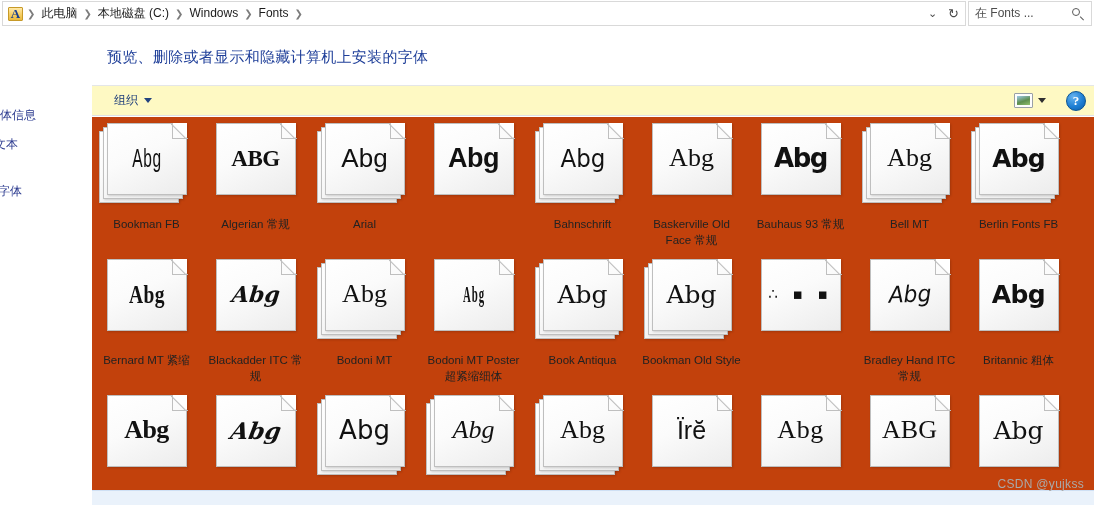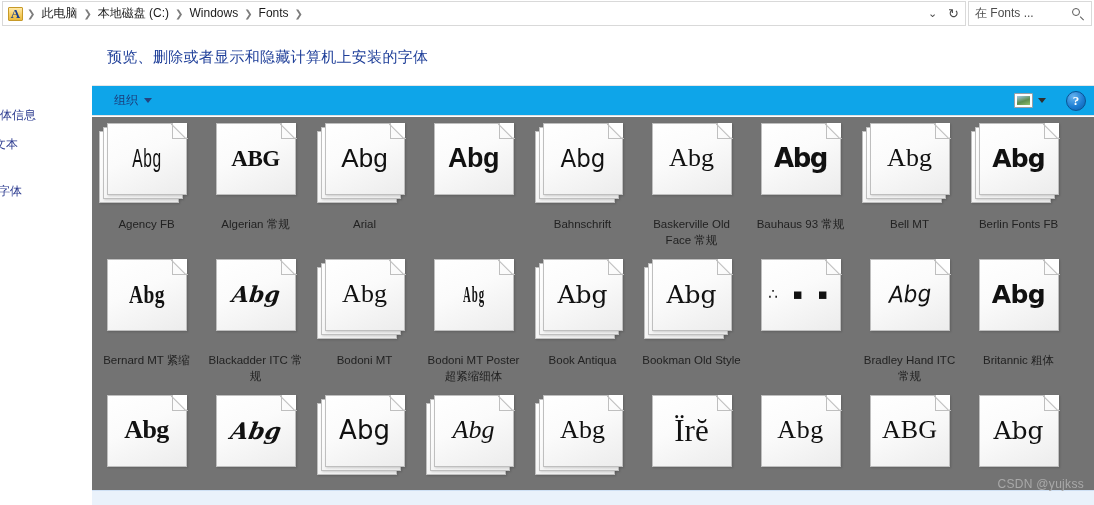--- a/index.html
+++ b/index.html
@@ -171,21 +171,21 @@
     color: #1f3f99;
     letter-spacing: 0.3px;
     white-space: nowrap;
   }
 
   
   .toolbar {
     position: absolute;
     left: 92px; top: 85px;
     width: 1002px; height: 31px;
-    background: #0ea5e9;
+    background: #fef9c3;
     border-top: 1px solid #e4e6e8;
     border-bottom: 1px solid #dfe1e3;
     display: flex;
     align-items: center;
     gap: 40px;
   }
   .tb-organize {
     margin-left: 16px;
     font-size: 12px;
     color: #1c3c7a;
@@ -248,21 +248,21 @@
     text-align: center;
     cursor: default;
     font-family: "Liberation Serif", serif;
   }
 
   
   .content {
     position: absolute;
     left: 92px; top: 117px;
     width: 1002px; height: 388px;
-    background: #737373;
+    background: #c2410c;
     overflow: hidden;
   }
 
   .grid {
     position: relative;
     padding: 6px 0 0 0;
   }
   .font-row {
     display: flex;
     align-items: flex-start;
@@ -370,21 +370,21 @@
   .pv-bookantq { font-family: "DejaVu Serif", serif; font-size: 25px; }
   .pv-bookman  { font-family: "DejaVu Serif", serif; font-size: 25px; }
   .pv-symbol   { font-family: "DejaVu Sans", sans-serif; font-size: 15px; letter-spacing: 5px; }
   .pv-bradley  { font-family: "DejaVu Sans", sans-serif; font-size: 23px; font-style: italic; transform: rotate(-2deg) scaleX(0.95); }
   .pv-britann  { font-family: "DejaVu Sans", sans-serif; font-size: 25px; font-weight: 700; letter-spacing: -0.6px; }
   .pv-broadway { font-family: "Liberation Serif", serif; font-size: 26px; font-weight: 700; letter-spacing: -0.5px; }
   .pv-brushscr { font-family: "DejaVu Serif", serif; font-size: 23px; font-style: italic; font-weight: 700; transform: skewX(-10deg); }
   .pv-calibri  { font-family: "DejaVu Sans", sans-serif; font-size: 26px; }
   .pv-calif    { font-family: "Liberation Serif", serif; font-size: 26px; font-style: italic; }
   .pv-calisto  { font-family: "Liberation Serif", serif; font-size: 26px; }
-  .pv-cambria  { font-family: Liberation Serif, serif; font-size: 31px; }
+  .pv-cambria  { font-family: Liberation Sans, sans-serif; font-size: 25px; }
   .pv-candara  { font-family: "Liberation Serif", serif; font-size: 26px; letter-spacing: 0.5px; }
   .pv-castel   { font-family: "Liberation Serif", serif; font-size: 26px; }
 
   
   .bottom-band {
     position: absolute;
     left: 92px; top: 490px;
     width: 1002px; height: 15px;
     background: #eaf2fb;
     border-top: 1px solid #cfe0f4;
@@ -468,21 +468,21 @@
           <div class="font-cell">
             <div class="tile">
               <div class="sheet s3"></div>
               <div class="sheet s2"></div>
               <div class="sheet s1">
                 <div class="dogear"></div>
                 <div class="dogear-line"></div>
               </div>
               <div class="preview pv-agency" style="left: 8px; top: 0px;">Abg</div>
             </div>
-            <div class="font-label">Agency FB</div>
+            <div class="font-label">Bookman FB</div>
           </div>
           <div class="font-cell">
             <div class="tile">
               <div class="sheet only">
                 <div class="dogear"></div>
                 <div class="dogear-line"></div>
               </div>
               <div class="preview pv-algerian">ABG</div>
             </div>
             <div class="font-label">Algerian 常规</div>

